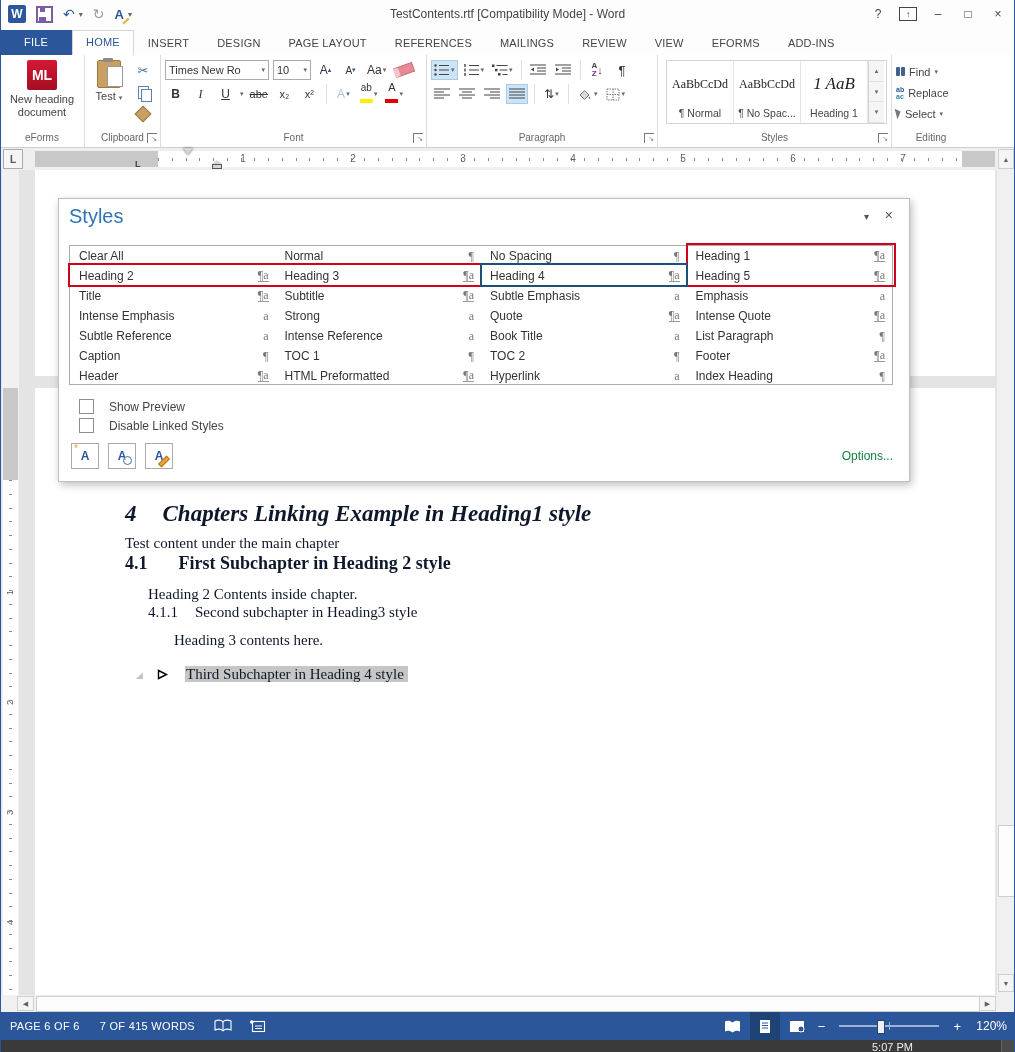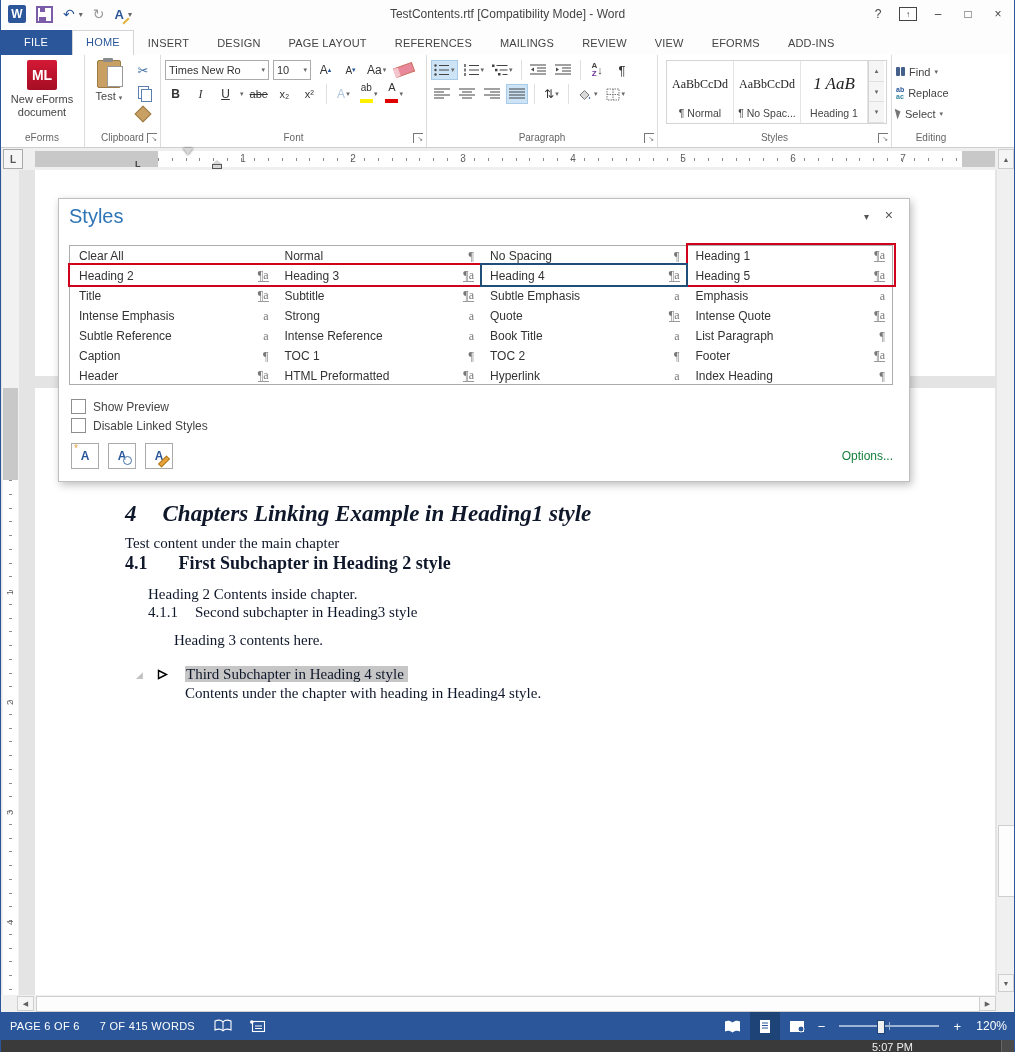--- a/index.html
+++ b/index.html
@@ -120,21 +120,21 @@
   .sp-title{position:absolute;left:10px;top:6px;font-size:20px;color:#2E75B5;font-weight:400;}
   .sp-menu{position:absolute;right:40px;top:12px;font-size:10px;color:#555;}
   .sp-close{position:absolute;right:16px;top:8px;font-size:14px;color:#555;}
   #styles-grid{position:absolute;left:10px;top:46px;width:824px;height:140px;border:1px solid #ACACAC;display:grid;grid-template-columns:repeat(4,1fr);grid-auto-rows:20px;box-sizing:border-box;}
   .sg-cell{display:flex;align-items:center;justify-content:space-between;padding:0 7px 0 9px;font-size:12px;color:#333;overflow:hidden;}
   .sg-icon{color:#777;font-size:12px;font-family:"Liberation Serif",serif;}
   .sg-icon.linked{border-bottom:1px solid #999;line-height:11px;}
   .annot{position:absolute;pointer-events:none;z-index:60;}
   .annot.red{border:2px solid #D0021B;}
   .annot.blue{border:2px solid #1F4E79;}
-  .sp-check{position:absolute;left:12px;display:flex;align-items:center;gap:7px;font-size:12px;color:#444;}
+  .sp-check{position:absolute;left:20px;display:flex;align-items:center;gap:15px;font-size:12px;color:#444;}
   .cbox{width:13px;height:13px;border:1px solid #8E8E8E;background:#fff;}
   .sp-btns{position:absolute;left:12px;top:244px;display:flex;gap:9px;}
   .sp-btn{width:26px;height:24px;border:1px solid #ABABAB;background:#fff;position:relative;display:flex;align-items:center;justify-content:center;font-size:12px;font-weight:bold;color:#2B579A;}
   .sp-btn .star{position:absolute;left:2px;top:-1px;color:#E8A33D;font-size:10px;font-weight:normal;}
   .sp-btn .lens{position:absolute;right:3px;bottom:3px;width:7px;height:7px;border:1.5px solid #4472A8;border-radius:50%;background:rgba(255,255,255,.6);}
   .sp-btn .pencil{position:absolute;right:2px;bottom:4px;width:10px;height:3px;background:#E8A33D;transform:rotate(-45deg);border:0.5px solid #b07c22;}
   .sp-options{position:absolute;right:16px;top:250px;font-size:12px;color:#15803d;}
 
   
   #statusbar{position:absolute;left:0;top:1012px;width:1015px;height:28px;background:#2B579A;color:#fff;display:flex;align-items:center;font-size:11px;}
@@ -194,21 +194,21 @@
       <div class="rtab">EFORMS</div>
       <div class="rtab">ADD-INS</div>
     </div>
 
   <div id="ribbon">
 
     <div class="rgroup" style="width:85px">
       <div class="rg-content">
         <div class="bigbtn">
           <div class="ml-logo">ML</div>
-          <div class="bigbtn-label">New eForms document</div>
+          <div class="bigbtn-label">New heading document</div>
         </div>
       </div>
       <div class="rg-label"><span>eForms</span></div>
     </div>
 
     <div class="rgroup" style="width:76px">
       <div class="rg-content clip-flex">
         <div class="paste-btn">
           <div class="paste-ic"></div>
           <div class="paste-lbl"><span>Test</span> <span style="font-size:7px;color:#666">▾</span></div>
@@ -480,21 +480,20 @@
     <div class="doc-text" style="left:148px;top:434px;font-size:15px">
       <span>4.1.1</span><span class="tabgap" style="width:17px"></span><span>Second subchapter in Heading3 style</span>
     </div>
     <div class="doc-text" style="left:174px;top:462px;font-size:15px">Heading 3 contents here.</div>
 
     <span class="collapse-mark" style="left:136px;top:500px">◢</span>
     <svg style="position:absolute;left:156px;top:498px" width="13" height="13" viewBox="0 0 13 13">
         <path d="M2.5 2.5L10.5 6.5L2.5 10.5z" fill="none" stroke="#000" stroke-width="1.4"></path>
       </svg>
     <div class="doc-text" style="left:185px;top:496px;font-size:15px"><span class="h4sel">Third Subchapter in Heading 4 style</span></div>
-    <div class="doc-text" style="left:185px;top:515px;font-size:15px">Contents under the chapter with heading in Heading4 style.</div>
   </div>
 
   <div id="styles-pane">
     <div class="sp-title">Styles</div>
     <span class="sp-menu">▾</span>
     <span class="sp-close">×</span>
 
     <div id="styles-grid">
         <div class="sg-cell">
           <span>Clear All</span>

